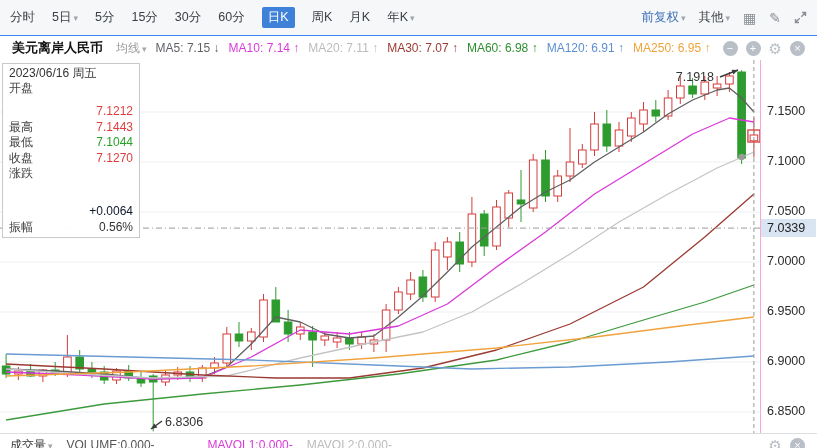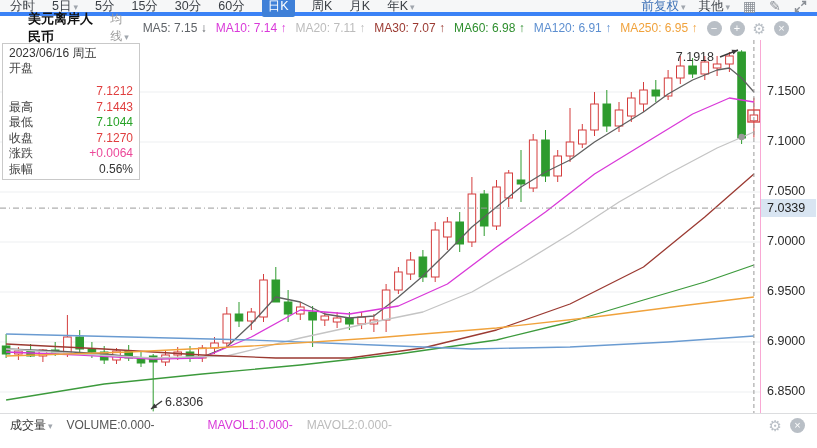--- a/index.html
+++ b/index.html
@@ -3,33 +3,33 @@
 <meta charset="utf-8">
 <style>
   * { box-sizing: border-box; margin: 0; padding: 0; }
   html,body { width:817px; height:448px; overflow:hidden; }
   body {
     font-family:"Liberation Sans","DejaVu Sans",sans-serif;
     font-size:12px; color:#333; background:#fff; position:relative;
   }
   
   .toolbar {
-    height:16px; background:#f6f7f8; border-bottom:4px solid #3b82f6;
+    height:36px; background:#f6f7f8; border-bottom:1px solid #3b82f6;
     display:flex; align-items:center; padding:0 10px;
   }
   .tb-left { display:flex; align-items:center; gap:17px; }
   .period { color:#3a3f45; font-size:12.5px; cursor:default; white-space:nowrap; }
   .period.active { background:#3f80d8; color:#fff; padding:2px 6px; border-radius:2px; }
   .caret { color:#a0a6ad; font-size:9px; margin-left:2px; }
   .tb-right { margin-left:auto; display:flex; align-items:center; gap:13px; }
   .adjust { color:#3b6fb5; font-size:12.5px; }
   .other { color:#3a3f45; font-size:12.5px; }
   .tb-ico { color:#8a8f96; font-size:14px; line-height:14px; display:inline-flex; align-items:center; }
   
-  .legend-row { height:24px; display:flex; align-items:center; padding:0 28px; gap:9px; background:#fff; }
+  .legend-row { height:24px; display:flex; align-items:center; padding:0 12px; gap:9px; background:#fff; }
   .symbol { font-weight:bold; font-size:13px; color:#101010; margin-right:4px; }
   .ma-sel { color:#999; }
   .ma-item { white-space:nowrap; }
   .lg-icons { margin-left:auto; display:flex; align-items:center; gap:8px; }
   .circle-ico {
     width:15px; height:15px; border-radius:50%; background:#b9bfc6; color:#fff;
     font-size:11px; line-height:15px; text-align:center; display:inline-block;
   }
   .gear-ico { color:#b9bfc6; font-size:15px; line-height:15px; }
   
@@ -271,21 +271,21 @@
       <div class="tt-row">
           <span class="tt-l">最低</span>
           <span class="tt-v" style="color: rgb(39, 162, 39);">7.1044</span>
         </div>
       <div class="tt-row">
           <span class="tt-l">收盘</span>
           <span class="tt-v" style="color: rgb(224, 62, 62);">7.1270</span>
         </div>
       <div class="tt-row">
           <span class="tt-l">涨跌</span>
-          <span class="tt-v" style="color: #ec4899;">+0.0064</span>
+          <span class="tt-v" style="color: #0f172a; margin-top: 38px;">+0.0064</span>
         </div>
       <div class="tt-row">
           <span class="tt-l">振幅</span>
           <span class="tt-v" style="color: rgb(51, 51, 51);">0.56%</span>
         </div>
     </div>
   </div>
   <div class="axis-col" id="axis-col">
       <div class="tick" style="top: 44px;">7.1500</div>
       <div class="tick" style="top: 94px;">7.1000</div>

